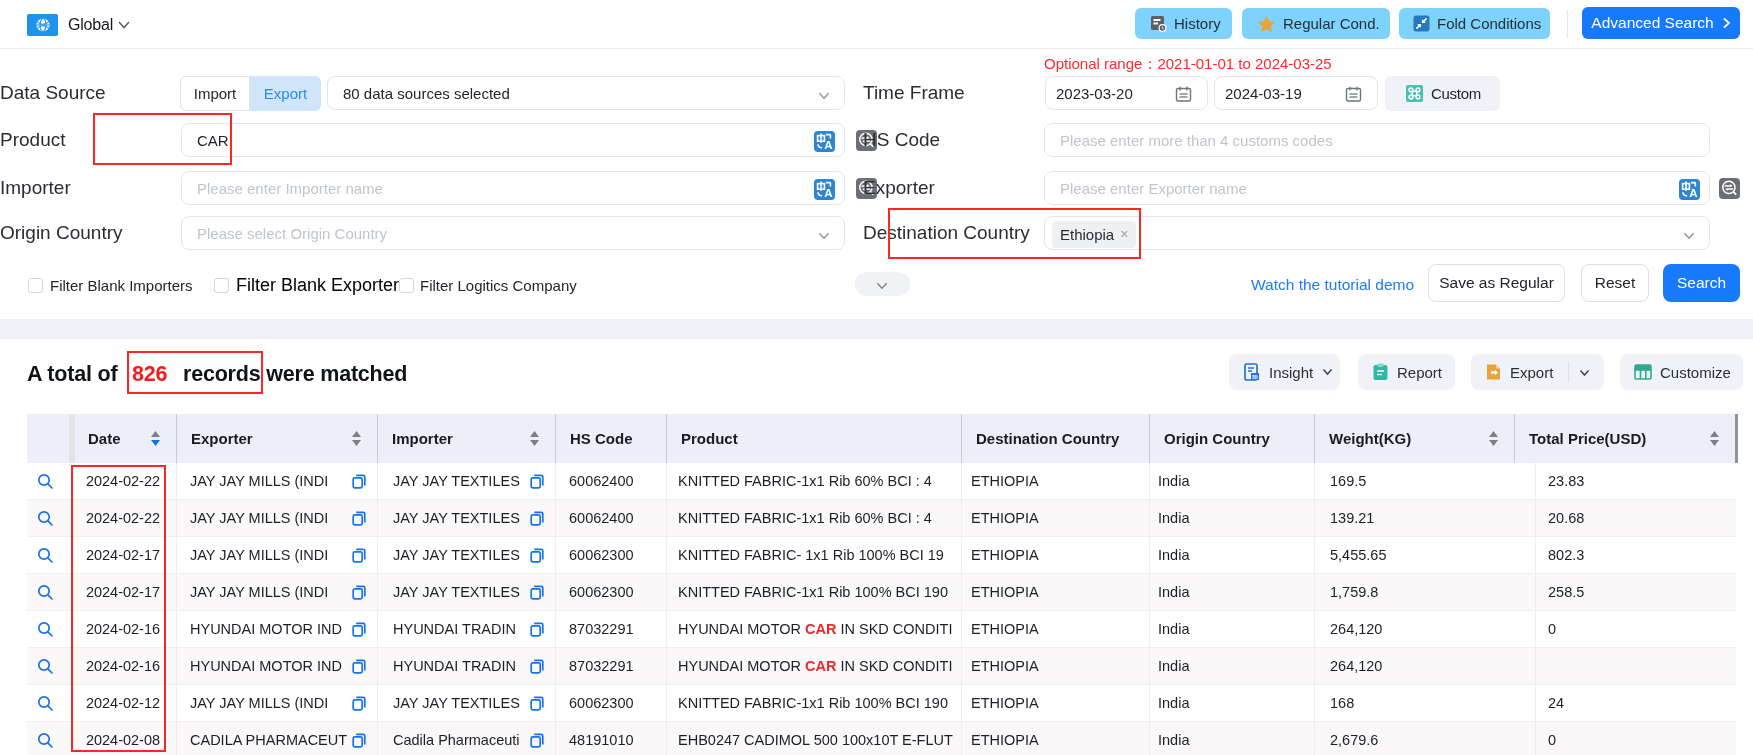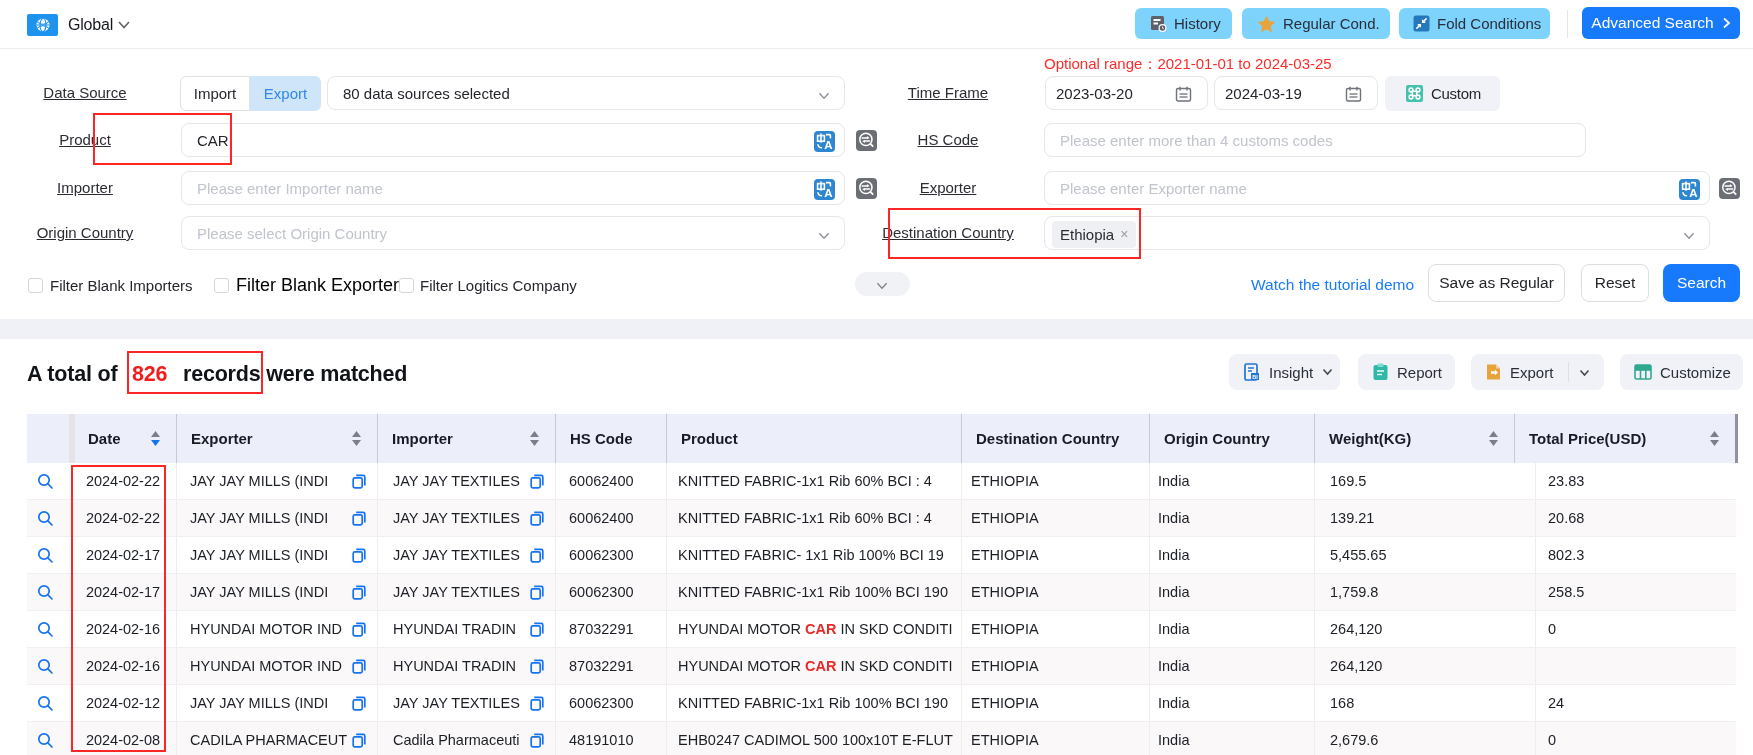--- a/index.html
+++ b/index.html
@@ -1,20 +1,20 @@
 <!DOCTYPE html>
 <html><head>
 <meta charset="utf-8">
 <style>
   * { margin:0; padding:0; box-sizing:border-box; }
   html,body { width:1753px; height:755px; overflow:hidden; background:#fff;
     font-family:"Liberation Sans", sans-serif; }
   #page { position:relative; width:1753px; height:755px; background:#fff; overflow:hidden; }
   .abs { position:absolute; }
-  .lbl { position:absolute; font-size:15px; color:#2b2d33; text-align:center; line-height:34px;text-decoration:underline; }
+  .lbl { position:absolute; font-size:19px; color:#2b2d33; text-align:left; line-height:34px; }
   .inp { position:absolute; height:34px; border:1px solid #e4e6ea; border-radius:8px; background:#fff; }
   .ph { position:absolute; font-size:15px; color:#c0c4cc; line-height:34px; left:15px; top:0; }
   .chev { position:absolute; width:12px; height:12px; }
   .gbtn { position:absolute; background:#7dd3fc; border-radius:6px; display:flex; align-items:center; font-size:15px; color:#2a2e39; }
   .redrect { position:absolute; border:2.5px solid #fb2626; }
   .thead { display:flex; height:49px; background:#eceffa; position:relative; }
   .th { display:flex; align-items:center; font-size:15px; font-weight:bold; color:#181c25;
         border-right:1px solid #c6cad4; position:relative; padding-left:14px; }
   .th:first-child { border-right:none; }
   .thl { flex:0 0 auto; }
@@ -153,21 +153,21 @@
     <svg width="21" height="21" viewBox="0 0 21 21">
       <circle cx="9.9" cy="9.4" r="6.1" fill="none" stroke="#fff" stroke-width="1.5"></circle>
       <line x1="14.4" y1="13.9" x2="17.2" y2="16.7" stroke="#fff" stroke-width="1.8"></line>
       <polygon points="5.6,7.2 10.9,7.2 10.9,5.9 13.7,7.9 10.9,9.2 10.9,8.7 5.6,8.7" fill="#fff"></polygon>
       <polygon points="14.2,10.2 8.9,10.2 8.9,9.9 6.1,10.9 8.9,12.9 8.9,11.7 14.2,11.7" fill="#fff"></polygon>
     </svg>
   </div>
   <div class="redrect" style="left:93px;top:113px;width:139px;height:52px;"></div>
 
   <div class="lbl" style="left:863px;top:123px;width:170px;">HS Code</div>
-  <div class="inp" style="left:1044px;top:123px;width:542px;">
+  <div class="inp" style="left:1044px;top:123px;width:666px;">
     <span class="ph">Please enter more than 4 customs codes</span>
   </div>
 
   <div class="lbl" style="left:0;top:171px;width:170px;">Importer</div>
   <div class="inp" style="left:181px;top:171px;width:664px;">
     <span class="ph">Please enter Importer name</span>
     <svg class="abs" style="right:9px;top:6.5px;" width="21" height="21" viewBox="0 0 21 21">
       <rect x="0" y="0" width="21" height="21" rx="4" fill="#2e86cf"></rect>
       <g stroke="#fff" fill="none" stroke-width="1.6">
         <rect x="3.6" y="4.6" width="6.8" height="5.6"></rect>

